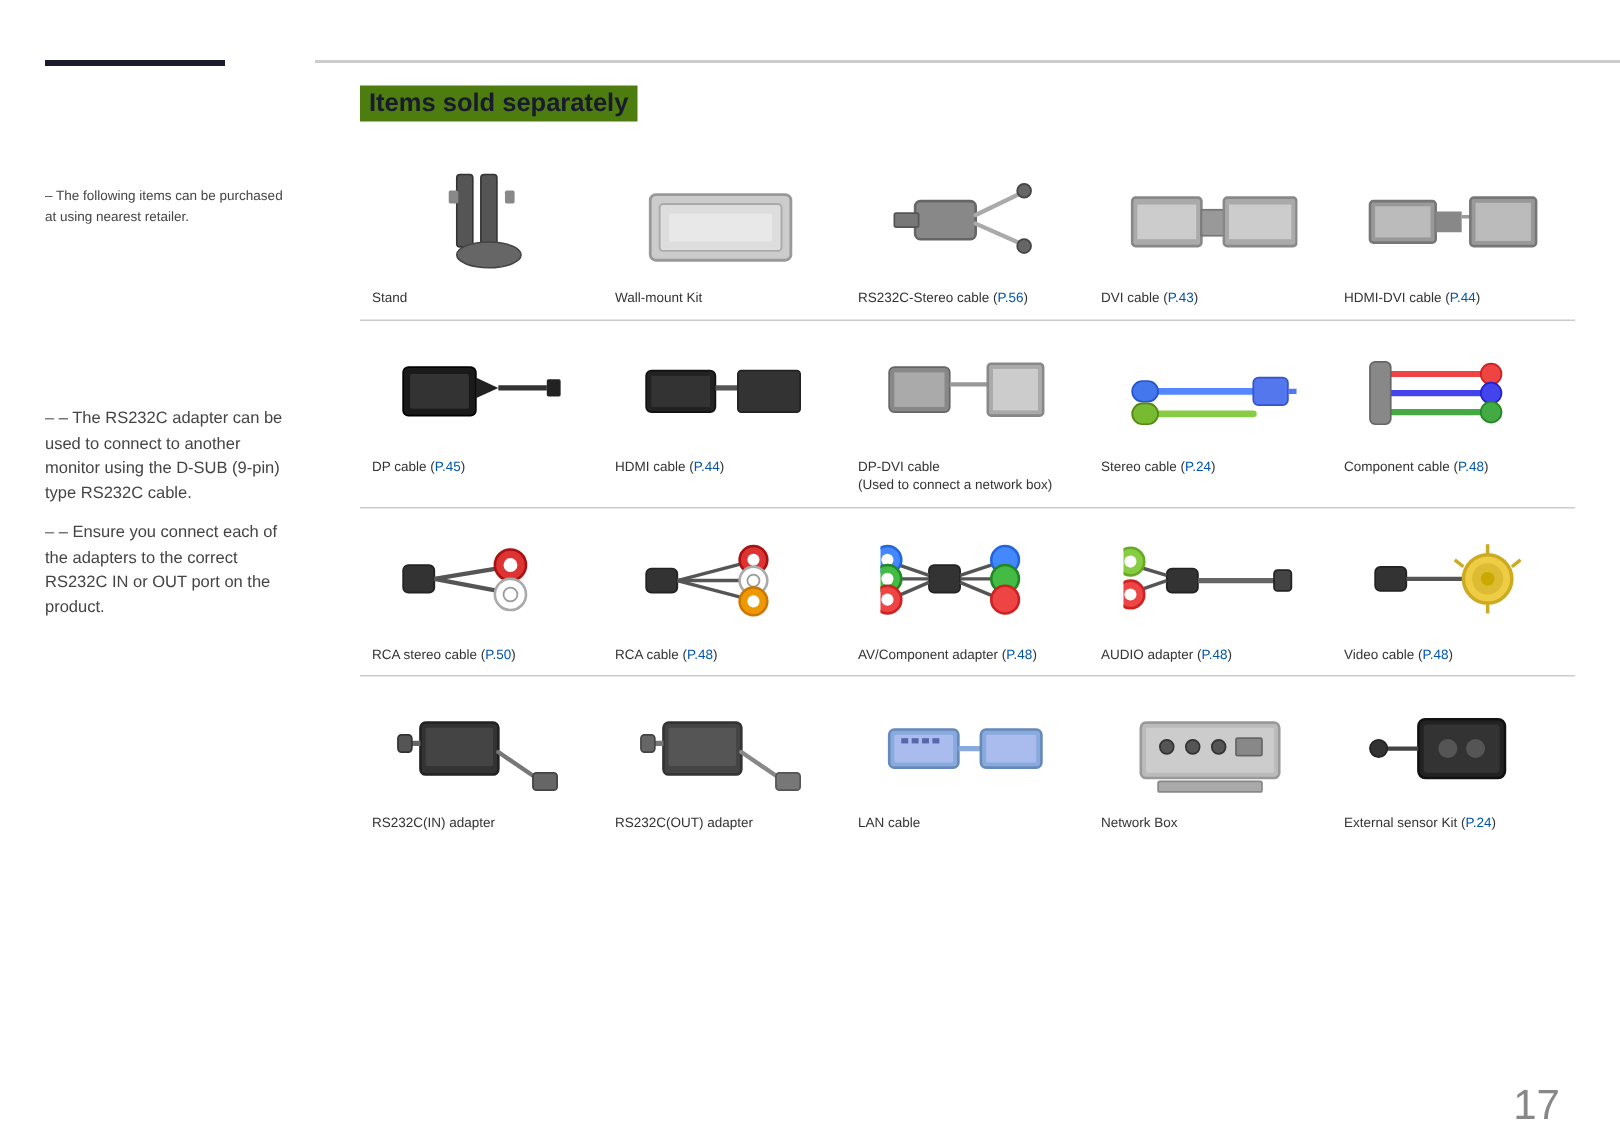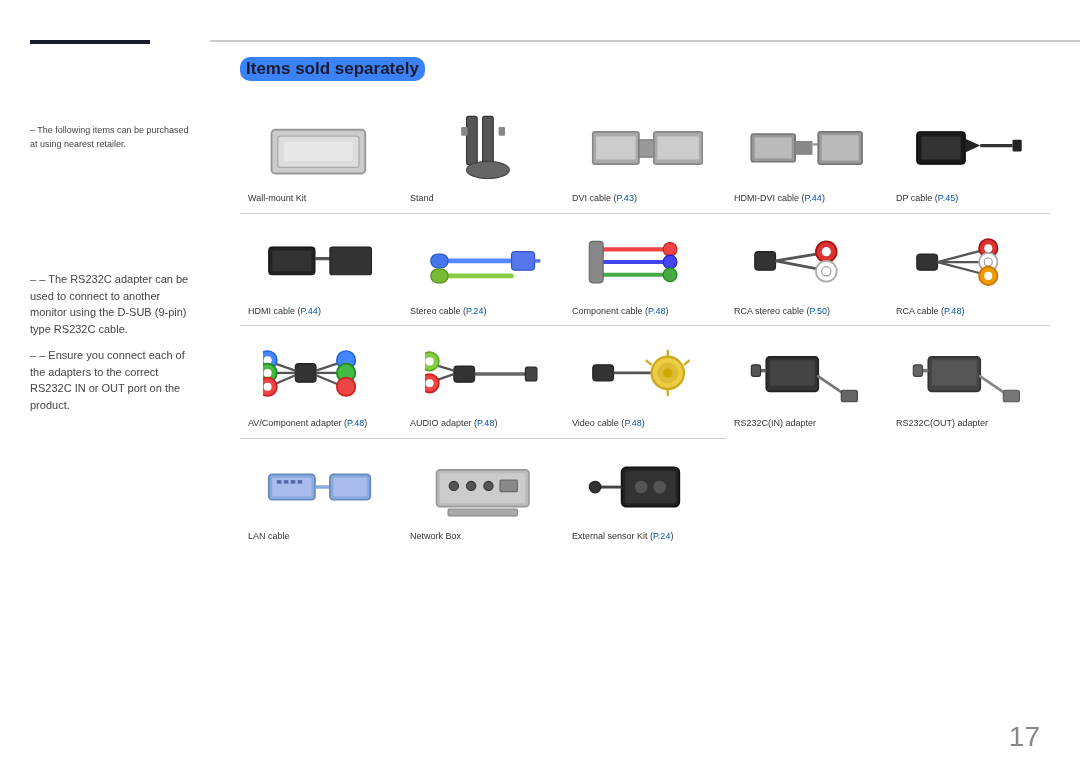--- a/index.html
+++ b/index.html
@@ -58,26 +58,25 @@
     .main-content {
       flex: 1;
       padding: 0 30px;
       border-top: 2px solid #ccc;
     }
 
     .section-title {
       font-size: 17px;
       font-weight: bold;
       color: #1a1a2e;
-      background: #3b82f6;
+      background: #4d7c0f;
       display: inline-block;
       padding: 2px 6px;
       margin-bottom: 20px;
       margin-top: 15px;
-      border-radius: 10px;
     }
 
     .items-grid {
       display: grid;
       grid-template-columns: repeat(5, 1fr);
       gap: 0;
     }
 
     .item-cell {
       border-bottom: 1px solid #ccc;
@@ -137,42 +136,55 @@
     </div>
   </div>
 
   <div class="main-content">
     <div class="section-title">Items sold separately</div>
 
     <div class="items-grid">
 
       <div class="item-cell">
         <div class="item-image">
-          <svg viewBox="0 0 100 60" xmlns="http://www.w3.org/2000/svg">
-            <rect x="10" y="15" width="75" height="35" rx="3" fill="#ccc" stroke="#999" stroke-width="1.5"></rect>
-            <rect x="15" y="20" width="65" height="25" rx="2" fill="#ddd" stroke="#aaa" stroke-width="1"></rect>
-            <rect x="20" y="25" width="55" height="15" rx="1" fill="#e8e8e8"></rect>
-          </svg>
-        </div>
-        <div class="item-label">Wall-mount Kit</div>
-      </div>
-
-      <div class="item-cell">
-        <div class="item-image">
           <svg viewBox="0 0 100 70" xmlns="http://www.w3.org/2000/svg">
             <rect x="35" y="5" width="10" height="45" rx="2" fill="#555" stroke="#333" stroke-width="1"></rect>
             <rect x="50" y="5" width="10" height="45" rx="2" fill="#555" stroke="#333" stroke-width="1"></rect>
             <ellipse cx="55" cy="55" rx="20" ry="8" fill="#666" stroke="#444" stroke-width="1"></ellipse>
             <rect x="30" y="15" width="6" height="8" rx="1" fill="#888"></rect>
             <rect x="65" y="15" width="6" height="8" rx="1" fill="#888"></rect>
           </svg>
         </div>
         <div class="item-label">Stand</div>
       </div>
 
+      <div class="item-cell">
+        <div class="item-image">
+          <svg viewBox="0 0 100 60" xmlns="http://www.w3.org/2000/svg">
+            <rect x="10" y="15" width="75" height="35" rx="3" fill="#ccc" stroke="#999" stroke-width="1.5"></rect>
+            <rect x="15" y="20" width="65" height="25" rx="2" fill="#ddd" stroke="#aaa" stroke-width="1"></rect>
+            <rect x="20" y="25" width="55" height="15" rx="1" fill="#e8e8e8"></rect>
+          </svg>
+        </div>
+        <div class="item-label">Wall-mount Kit</div>
+      </div>
+
+      <div class="item-cell">
+        <div class="item-image">
+          <svg viewBox="0 0 100 65" xmlns="http://www.w3.org/2000/svg">
+            <rect x="20" y="20" width="35" height="22" rx="3" fill="#888" stroke="#666" stroke-width="1.5"></rect>
+            <rect x="8" y="27" width="14" height="8" rx="1" fill="#777" stroke="#555" stroke-width="1"></rect>
+            <line x1="55" y1="28" x2="82" y2="15" stroke="#aaa" stroke-width="2.5" stroke-linecap="round"></line>
+            <line x1="55" y1="33" x2="82" y2="45" stroke="#aaa" stroke-width="2.5" stroke-linecap="round"></line>
+            <circle cx="83" cy="14" r="4" fill="#666" stroke="#444" stroke-width="1"></circle>
+            <circle cx="83" cy="46" r="4" fill="#666" stroke="#444" stroke-width="1"></circle>
+          </svg>
+        </div>
+        <div class="item-label">RS232C-Stereo cable (<span class="link">P.56</span>)</div>
+      </div>
 
       <div class="item-cell">
         <div class="item-image">
           <svg viewBox="0 0 100 65" xmlns="http://www.w3.org/2000/svg">
             <rect x="5" y="18" width="40" height="28" rx="2" fill="#aaa" stroke="#888" stroke-width="1.5"></rect>
             <rect x="8" y="22" width="34" height="20" fill="#ccc"></rect>
             <rect x="45" y="25" width="15" height="15" fill="#999" stroke="#777" stroke-width="1"></rect>
             <line x1="60" y1="30" x2="90" y2="25" stroke="#bbb" stroke-width="2"></line>
             <line x1="60" y1="35" x2="90" y2="40" stroke="#bbb" stroke-width="2"></line>
             <rect x="58" y="18" width="42" height="28" rx="2" fill="#aaa" stroke="#888" stroke-width="1.5"></rect>
@@ -214,20 +226,32 @@
           <svg viewBox="0 0 100 65" xmlns="http://www.w3.org/2000/svg">
             <rect x="5" y="20" width="40" height="24" rx="3" fill="#222" stroke="#111" stroke-width="1"></rect>
             <rect x="8" y="23" width="34" height="18" fill="#333"></rect>
             <line x1="45" y1="30" x2="88" y2="30" stroke="#555" stroke-width="3"></line>
             <rect x="58" y="20" width="36" height="24" rx="2" fill="#333" stroke="#222" stroke-width="1"></rect>
           </svg>
         </div>
         <div class="item-label">HDMI cable (<span class="link">P.44</span>)</div>
       </div>
 
+      <div class="item-cell">
+        <div class="item-image">
+          <svg viewBox="0 0 100 65" xmlns="http://www.w3.org/2000/svg">
+            <rect x="5" y="18" width="35" height="26" rx="3" fill="#888" stroke="#666" stroke-width="1"></rect>
+            <rect x="8" y="21" width="29" height="20" fill="#aaa"></rect>
+            <line x1="40" y1="28" x2="65" y2="28" stroke="#999" stroke-width="2.5"></line>
+            <rect x="62" y="16" width="32" height="30" rx="2" fill="#aaa" stroke="#888" stroke-width="1.5"></rect>
+            <rect x="65" y="19" width="26" height="24" fill="#ccc"></rect>
+          </svg>
+        </div>
+        <div class="item-label">DP-DVI cable<br>(Used to connect a network box)</div>
+      </div>
 
       <div class="item-cell">
         <div class="item-image">
           <svg viewBox="0 0 100 65" xmlns="http://www.w3.org/2000/svg">
             <line x1="10" y1="32" x2="75" y2="32" stroke="#5588ff" stroke-width="4" stroke-linecap="round"></line>
             <rect x="5" y="26" width="15" height="12" rx="6" fill="#4477ee" stroke="#2255cc" stroke-width="1"></rect>
             <rect x="75" y="24" width="20" height="16" rx="3" fill="#5577ee" stroke="#3355cc" stroke-width="1"></rect>
             <line x1="95" y1="32" x2="100" y2="32" stroke="#5577ee" stroke-width="3"></line>
             <line x1="10" y1="45" x2="75" y2="45" stroke="#88cc44" stroke-width="4" stroke-linecap="round"></line>
             <rect x="5" y="39" width="15" height="12" rx="6" fill="#77bb33" stroke="#558811" stroke-width="1"></rect>

